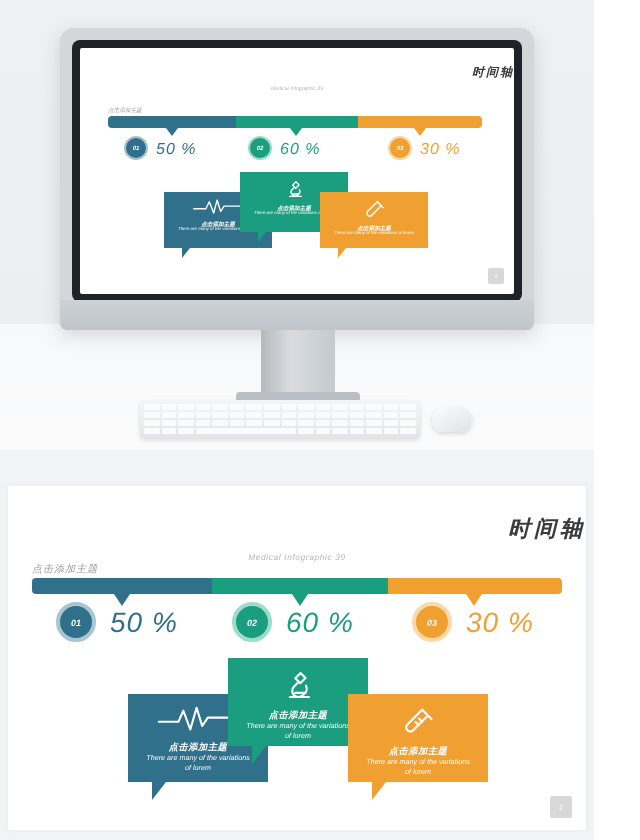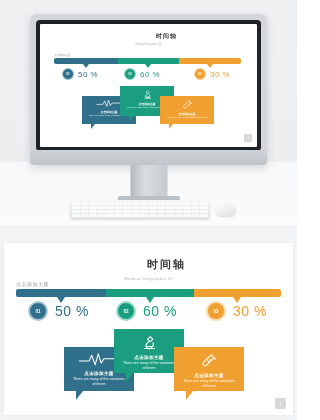--- a/index.html
+++ b/index.html
@@ -2,21 +2,21 @@
 <html><head>
 <meta charset="utf-8">
 <style>
   * { box-sizing: border-box; margin: 0; padding: 0; }
   html, body {
     width: 297px; height: 420px;
     font-family: "Liberation Sans", sans-serif;
     background: #ffffff;
     overflow: hidden;
   }
-  .page { position: relative; width: 297px; height: 420px; background: #ffffff; }
+  .page { position: relative; width: 297px; height: 420px; background: #ffffff; font-style: italic; }
 
   
   .mockup-scene {
     position: absolute; left: 0; top: 0; width: 297px; height: 225px;
     background: linear-gradient(180deg, #eef0f2 0%, #eceef0 72%, #f7f8f9 72%, #fbfbfc 100%);
     overflow: hidden;
   }
   .monitor {
     position: absolute; left: 30px; top: 14px; width: 237px; height: 151px;
     background: #d3d7da;
@@ -65,21 +65,21 @@
   .mouse {
     position: absolute; left: 216px; top: 203px; width: 20px; height: 13px;
     background: linear-gradient(150deg,#fdfdfd 0%, #dfe2e4 100%);
     border-radius: 9px 9px 7px 7px;
     box-shadow: 0 1px 2px rgba(0,0,0,.14);
   }
 
   
   .slide { position: relative; width: 100%; height: 100%; background: #fff; }
   .slide-title {
-    text-align: center; font-weight: bold; color: #3c3c3c; letter-spacing: 1px; padding-left: 36px;
+    text-align: right; font-weight: bold; color: #3c3c3c; letter-spacing: 1px; padding-left: 36px;
   }
   .slide-subtitle { text-align: center; color: #b6b6b6; }
   .section-label { color: #9a9a9a; }
 
   .bar { display: flex; width: 100%; position: relative; }
   .bar-seg { position: relative; height: 100%; }
   .bar-seg .pointer {
     position: absolute; top: 100%; left: 50%; transform: translateX(-50%);
     width: 0; height: 0; border-style: solid;
   }

